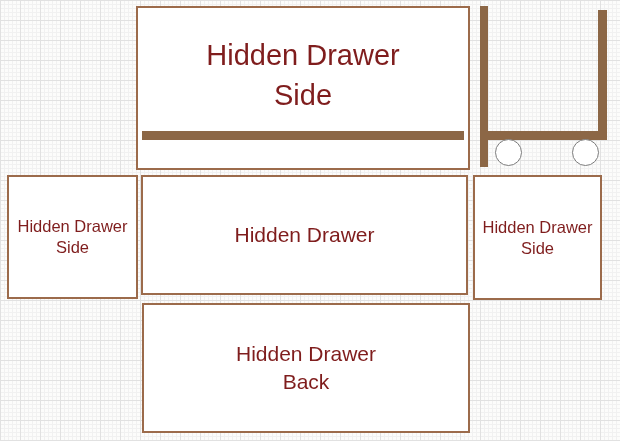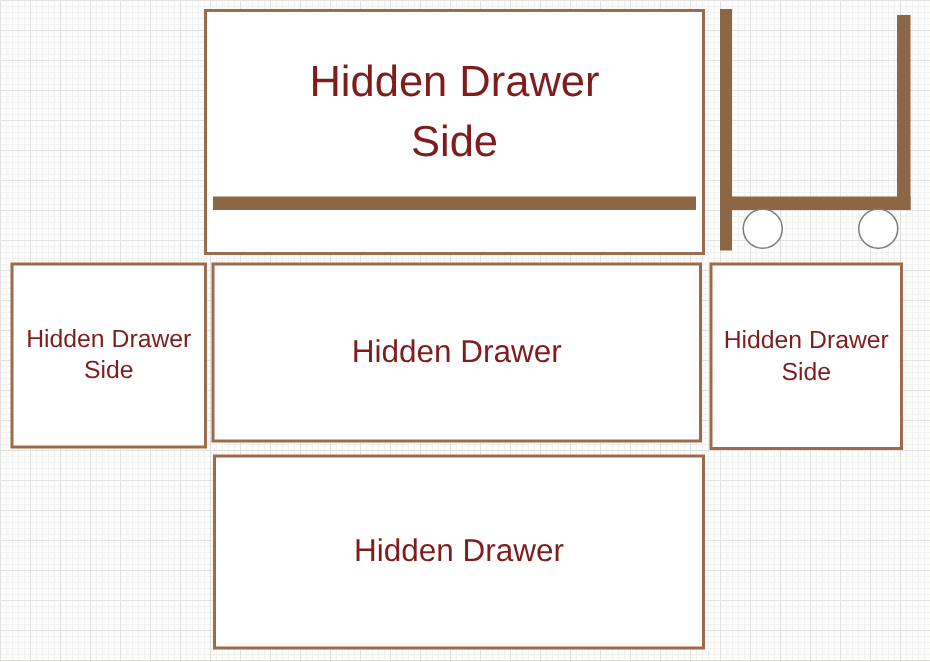--- a/index.html
+++ b/index.html
@@ -97,20 +97,21 @@
   <div class="panel panel-side-right">
     <div class="label">
       <span>Hidden Drawer</span>
       <span>Side</span>
     </div>
   </div>
 
   <div class="panel panel-back">
     <div class="label">
       <span>Hidden Drawer</span>
+      <span>Back</span>
     </div>
   </div>
 
   <div>
     <div class="bar profile-board-left"></div>
     <div class="bar profile-board-right"></div>
     <div class="bar profile-bar-bottom"></div>
     <div class="wheel wheel-left"></div>
     <div class="wheel wheel-right"></div>
   </div>

